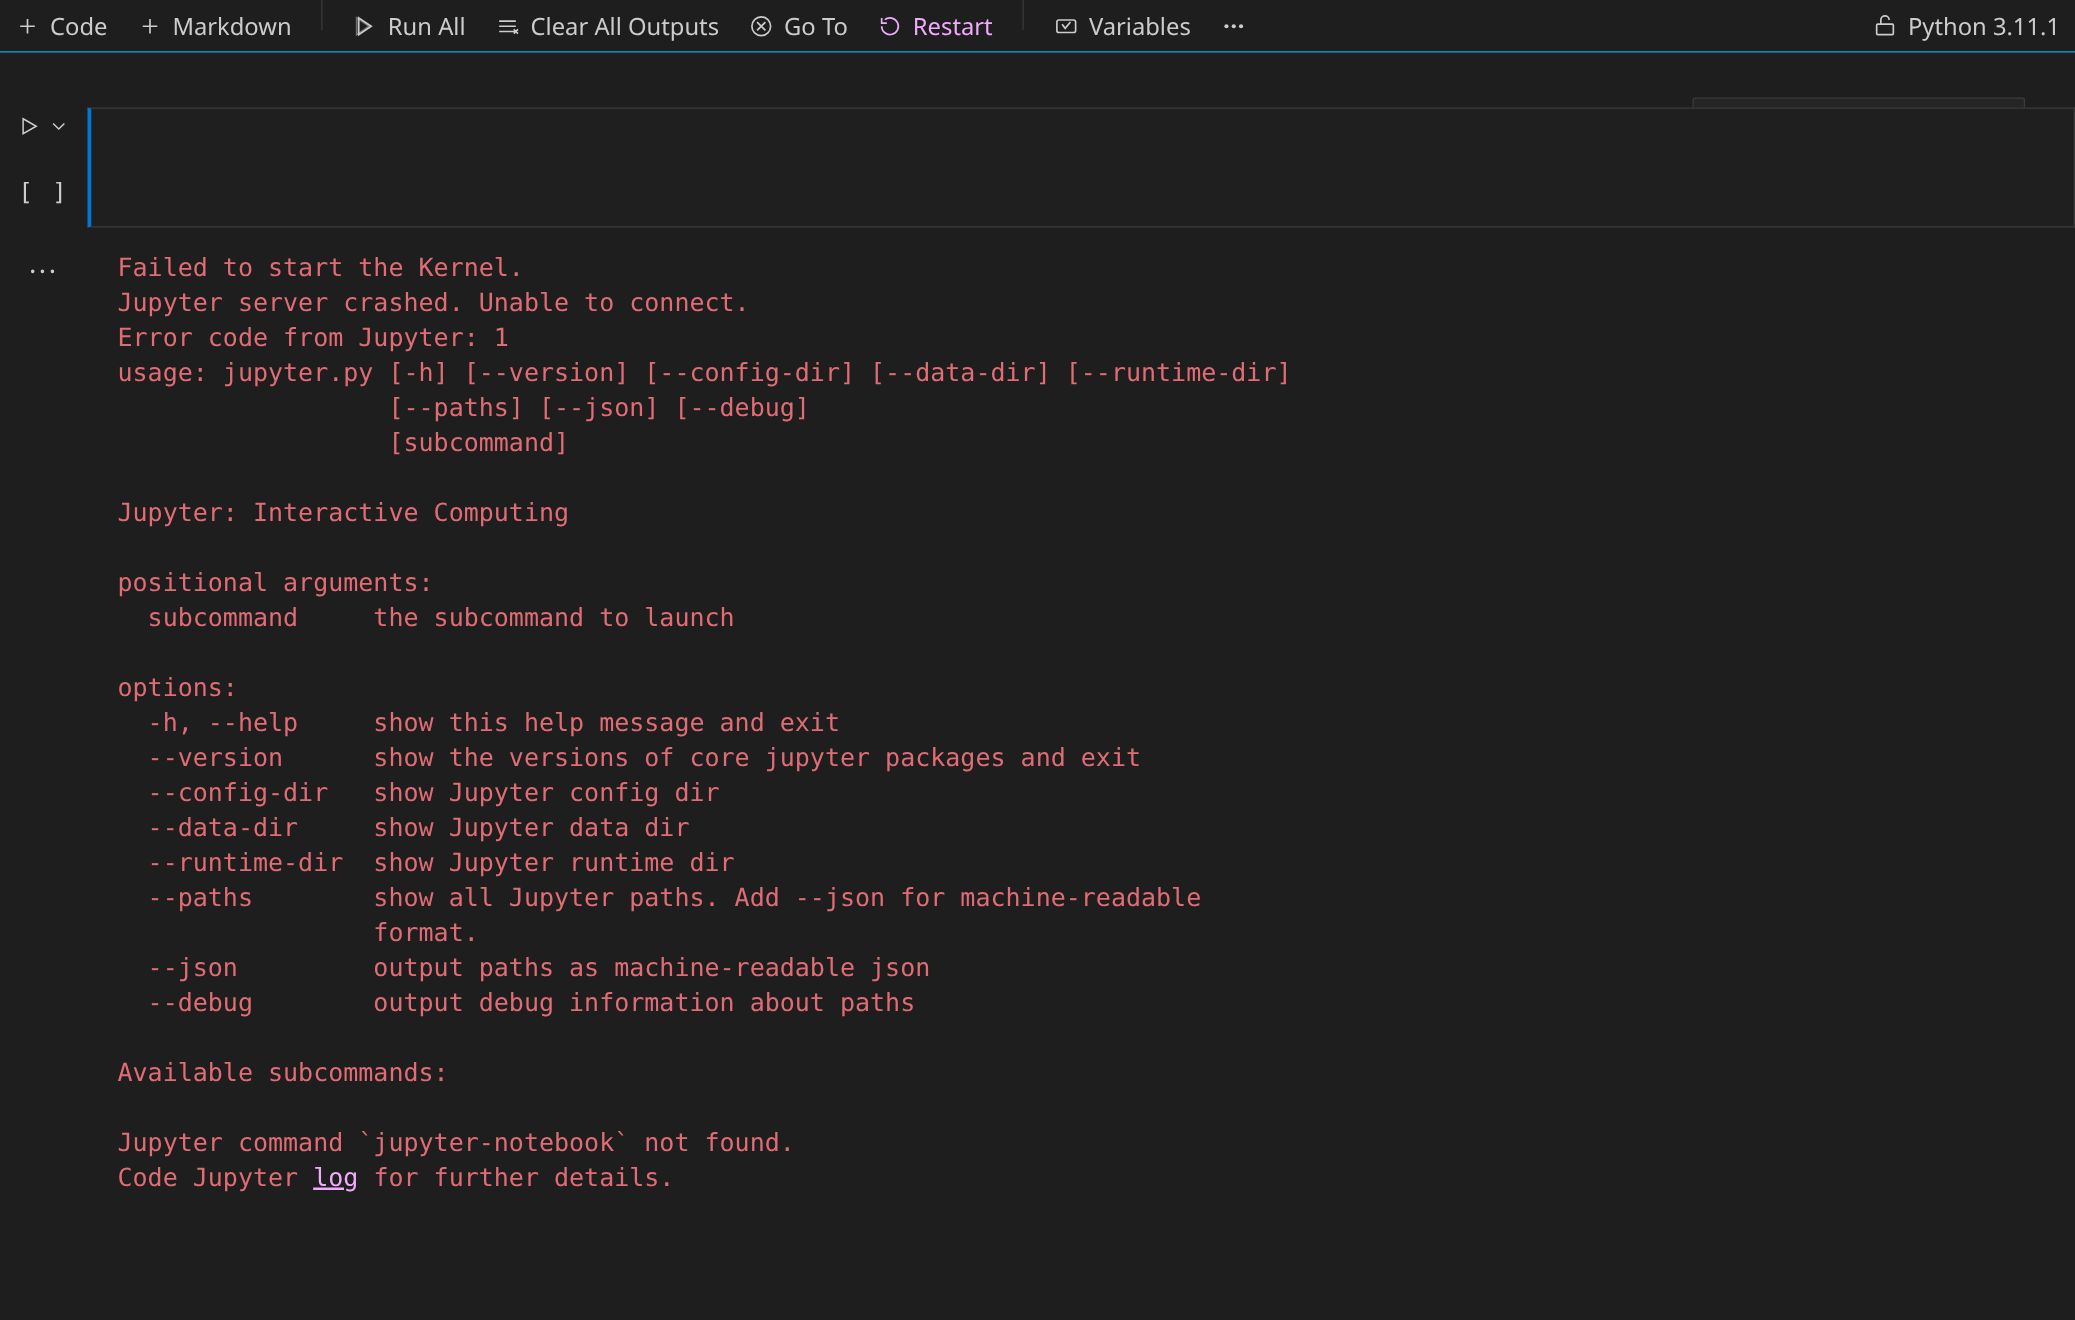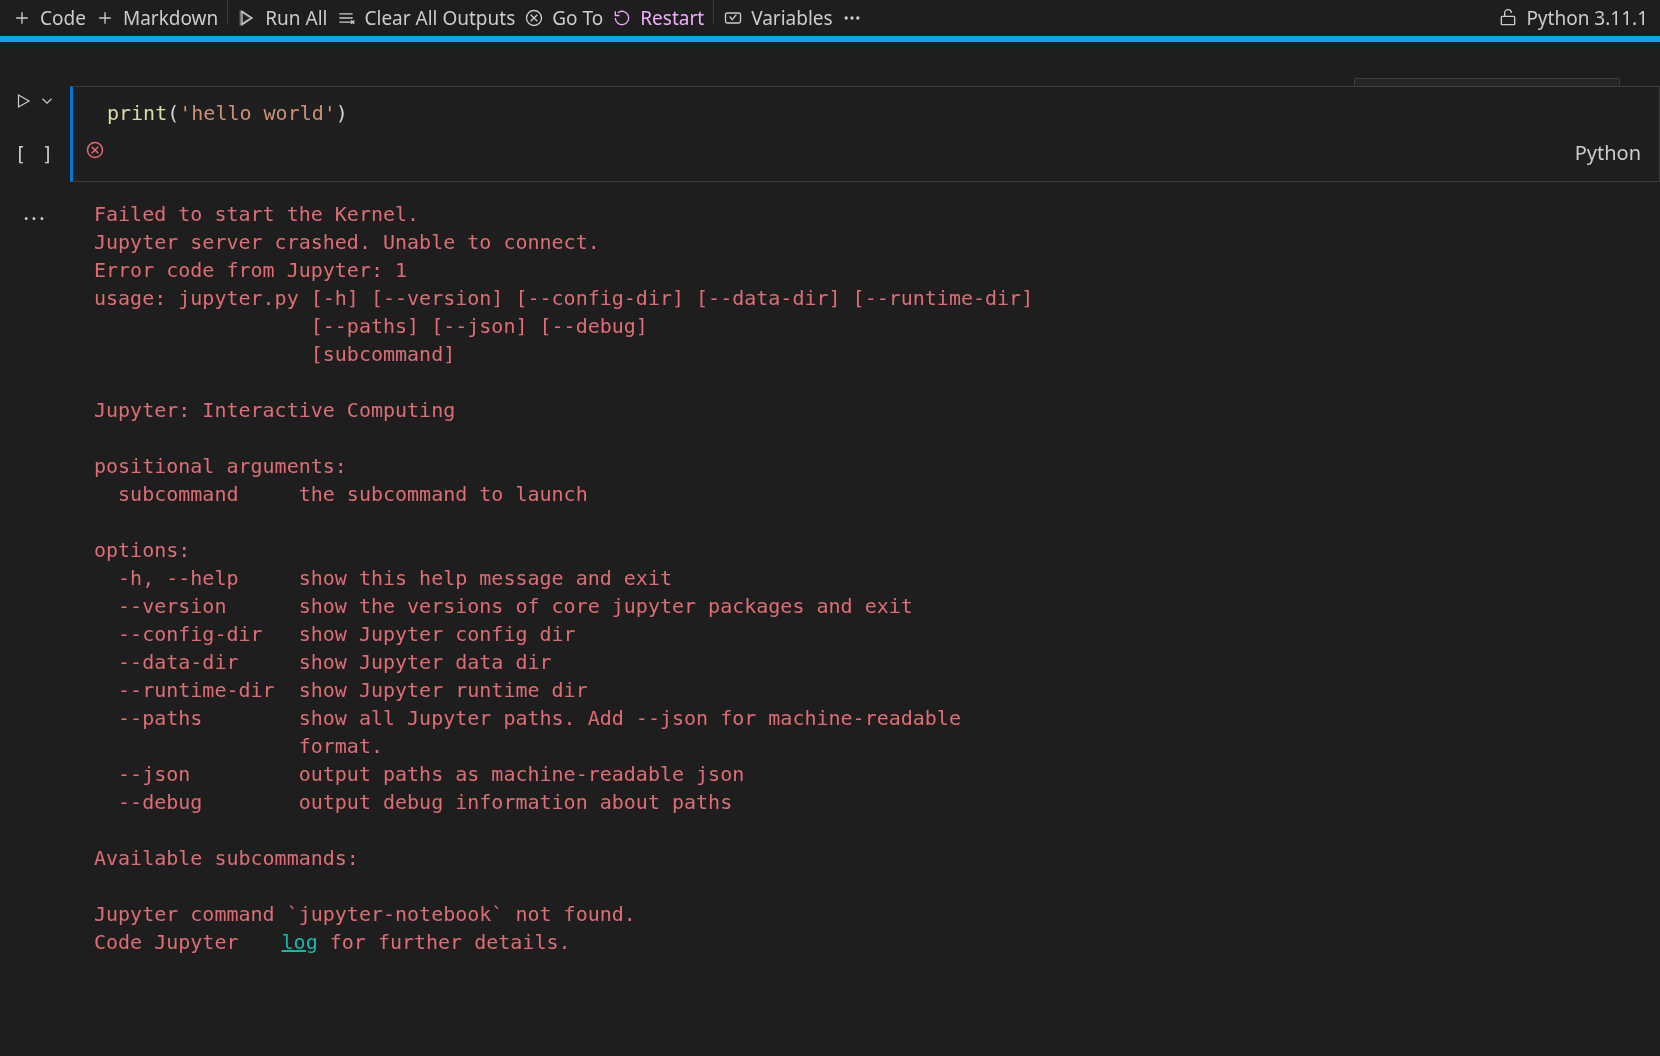--- a/index.html
+++ b/index.html
@@ -7,22 +7,22 @@
     width: 1660px; height: 1056px;
     background: #1e1e1e;
     color: #cccccc;
     font-family: "Segoe UI", system-ui, sans-serif;
     overflow: hidden;
   }
   .toolbar {
     display: flex;
     height: 42px;
     padding: 0 8px;
-    gap: 1px;
-    border-bottom: 6px solid #0ea5e9;
+    gap: 16px;
+    border-bottom: 1px solid #0ea5e9;
     font-size: 19px;
     color: #cccccc;
   }
   .tb-item {
     display: flex;
     align-items: center;
     gap: 8px;
     cursor: pointer;
     padding: 2px 4px;
   }
@@ -116,21 +116,21 @@
   }
   .output {
     flex: 1;
     padding: 4px 12px 4px 24px;
     font-family: "Menlo","Consolas",monospace;
     font-size: 20px;
     line-height: 28px;
     color: #e06c75;
     white-space: pre;
   }
-  .output a { color: #14b8a6; text-decoration: underline; margin-left: 31px; }
+  .output a { color: #f0abfc; text-decoration: underline; }
 </style>
 </head>
 <body>
 
 <div class="toolbar">
   <div class="tb-item">
     <svg class="ico" viewBox="0 0 24 24">
         <path d="M12 5v14M5 12h14"></path>
       </svg>
     <span>Code</span>
@@ -236,30 +236,20 @@
         <span>
           <svg viewBox="0 0 24 24">
               <path d="M6 9l6 6 6-6"></path>
             </svg>
         </span>
       </div>
       <div class="exec-count">[ ]</div>
     </div>
 
     <div class="cell-body">
-      <div class="code-area"><span class="tok-fn">print</span><span class="tok-pn">(</span><span class="tok-str">'hello world'</span><span class="tok-pn">)</span></div>
-      <div class="cell-foot">
-        <span class="err-ico">
-          <svg viewBox="0 0 24 24">
-              <circle cx="12" cy="12" r="9"></circle>
-              <path d="M8 8l8 8M16 8l-8 8"></path>
-            </svg>
-        </span>
-        <span class="lang-label">Python</span>
-      </div>
     </div>
   </div>
 
   <div class="output-row">
     <div class="out-gutter">···</div>
     <div class="output"><span id="out-lines">Failed to start the Kernel. 
 Jupyter server crashed. Unable to connect. 
 Error code from Jupyter: 1
 usage: jupyter.py [-h] [--version] [--config-dir] [--data-dir] [--runtime-dir]
                   [--paths] [--json] [--debug]

